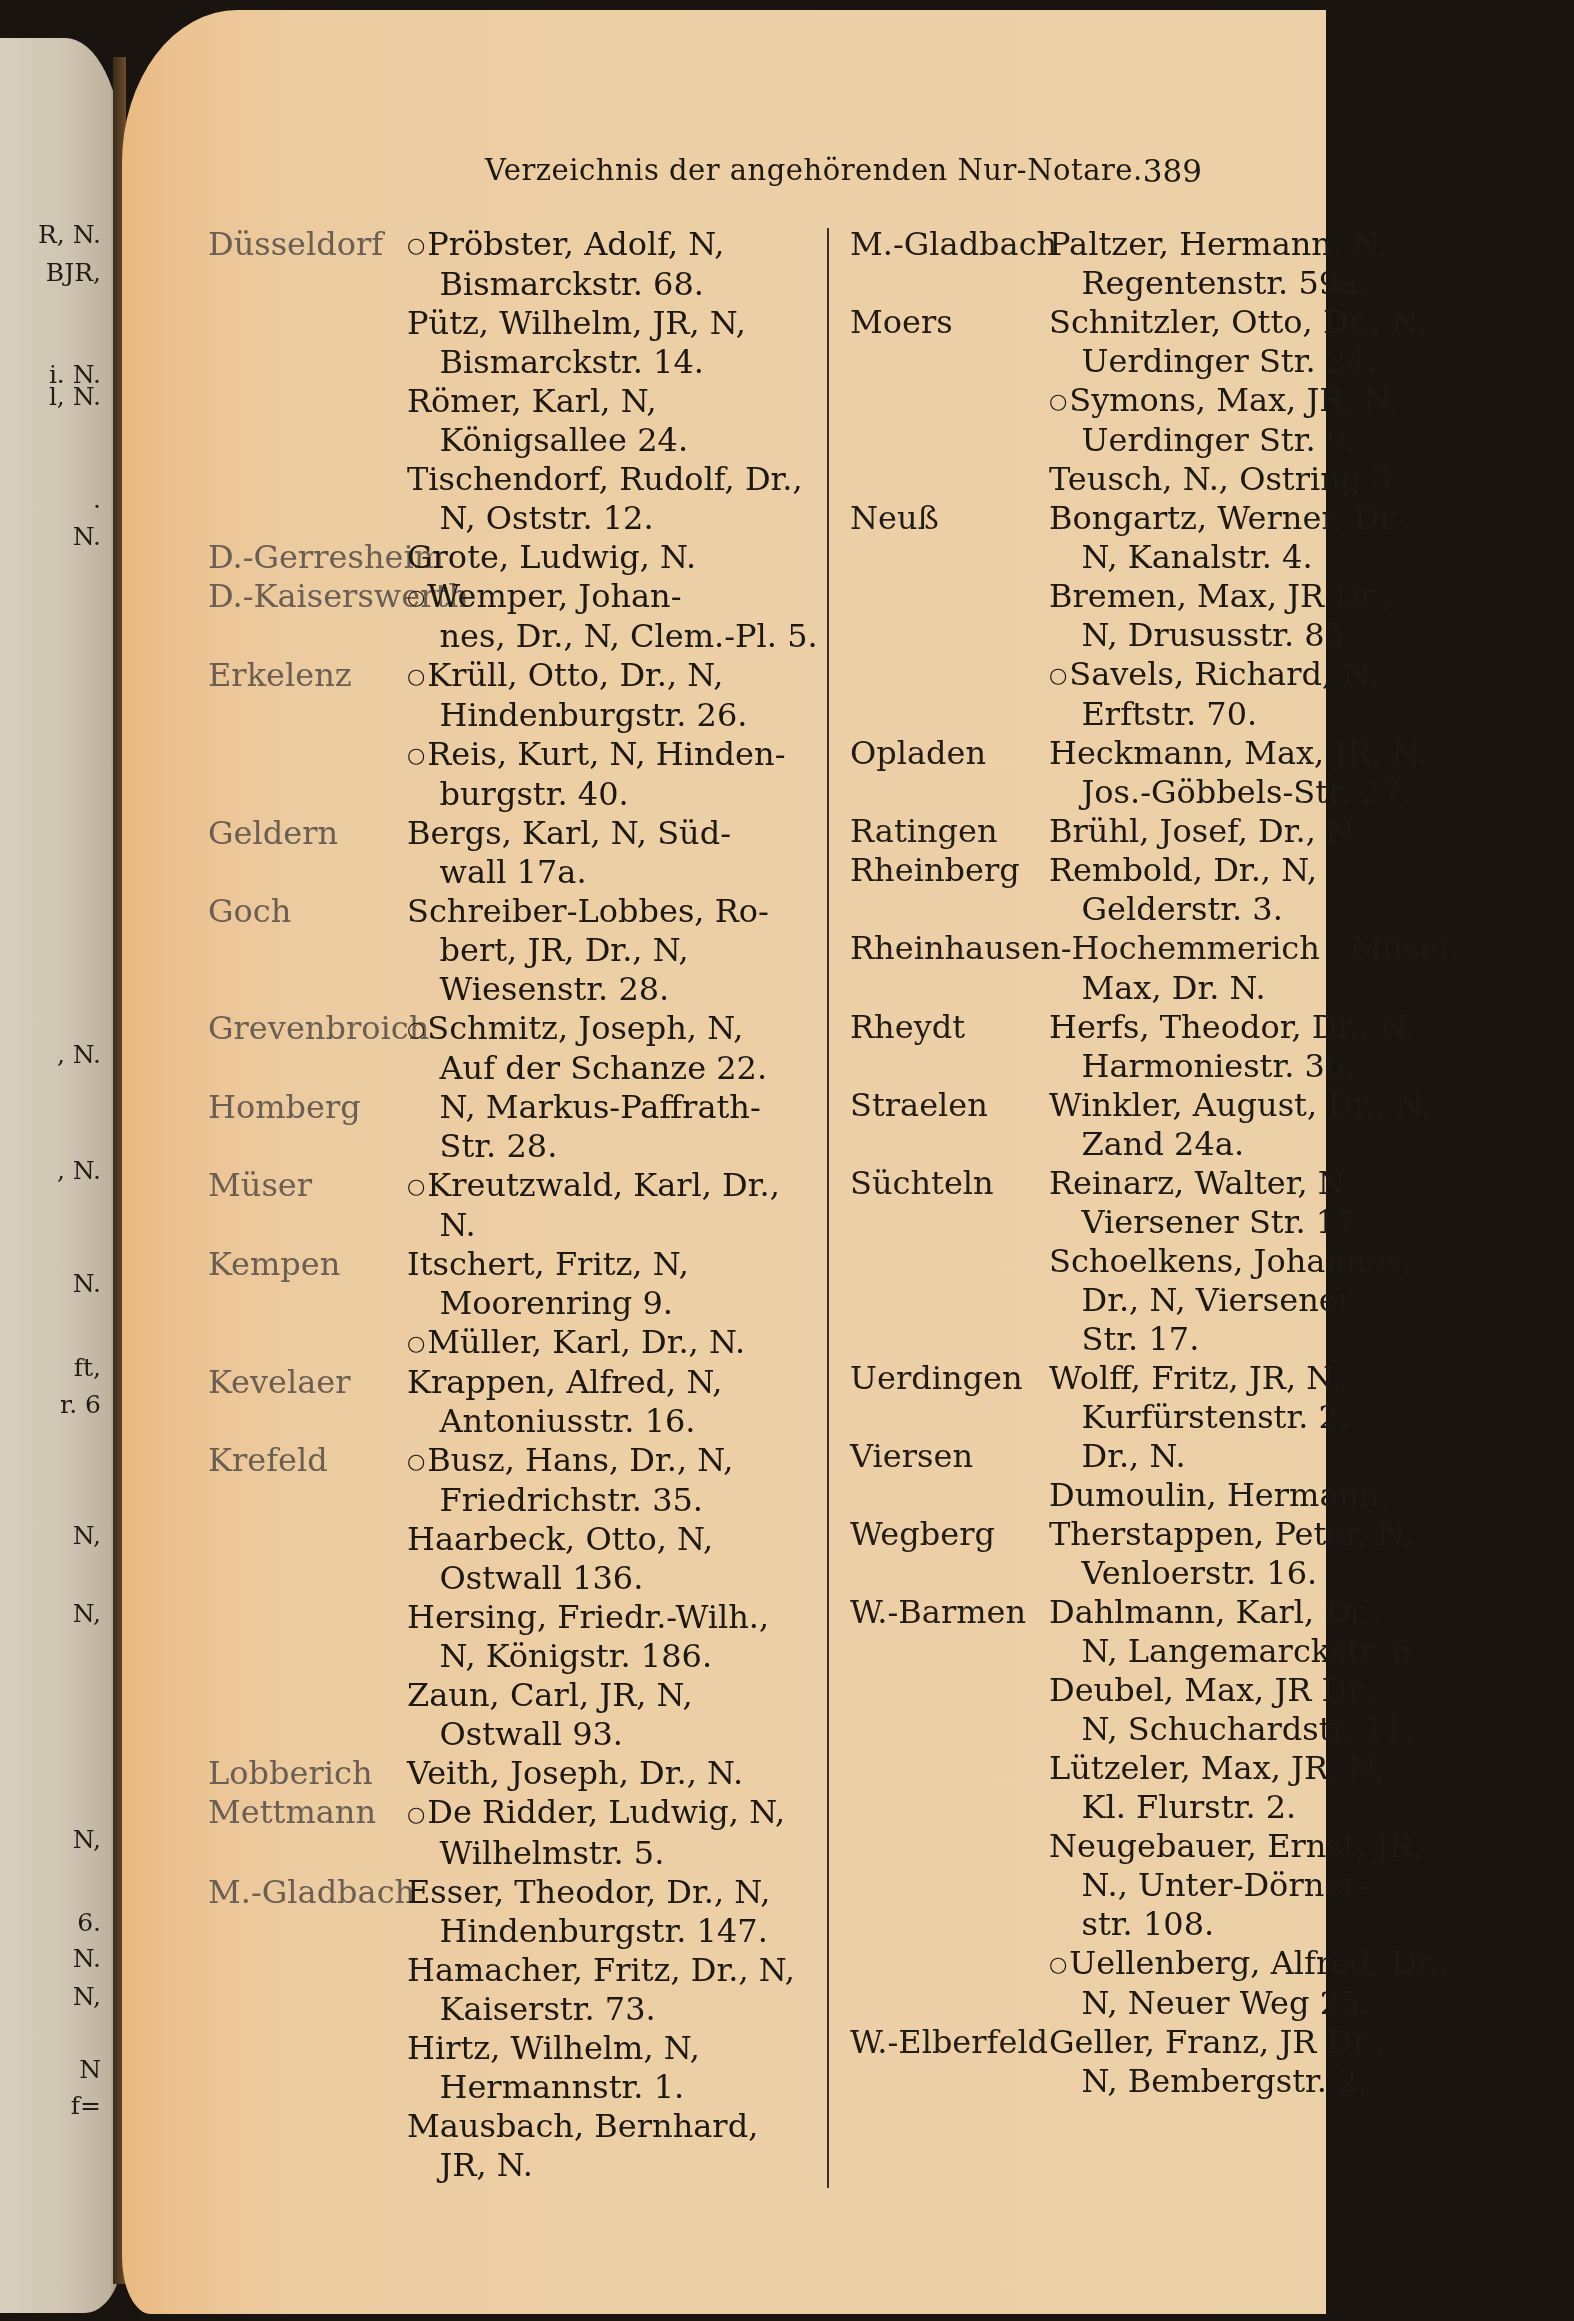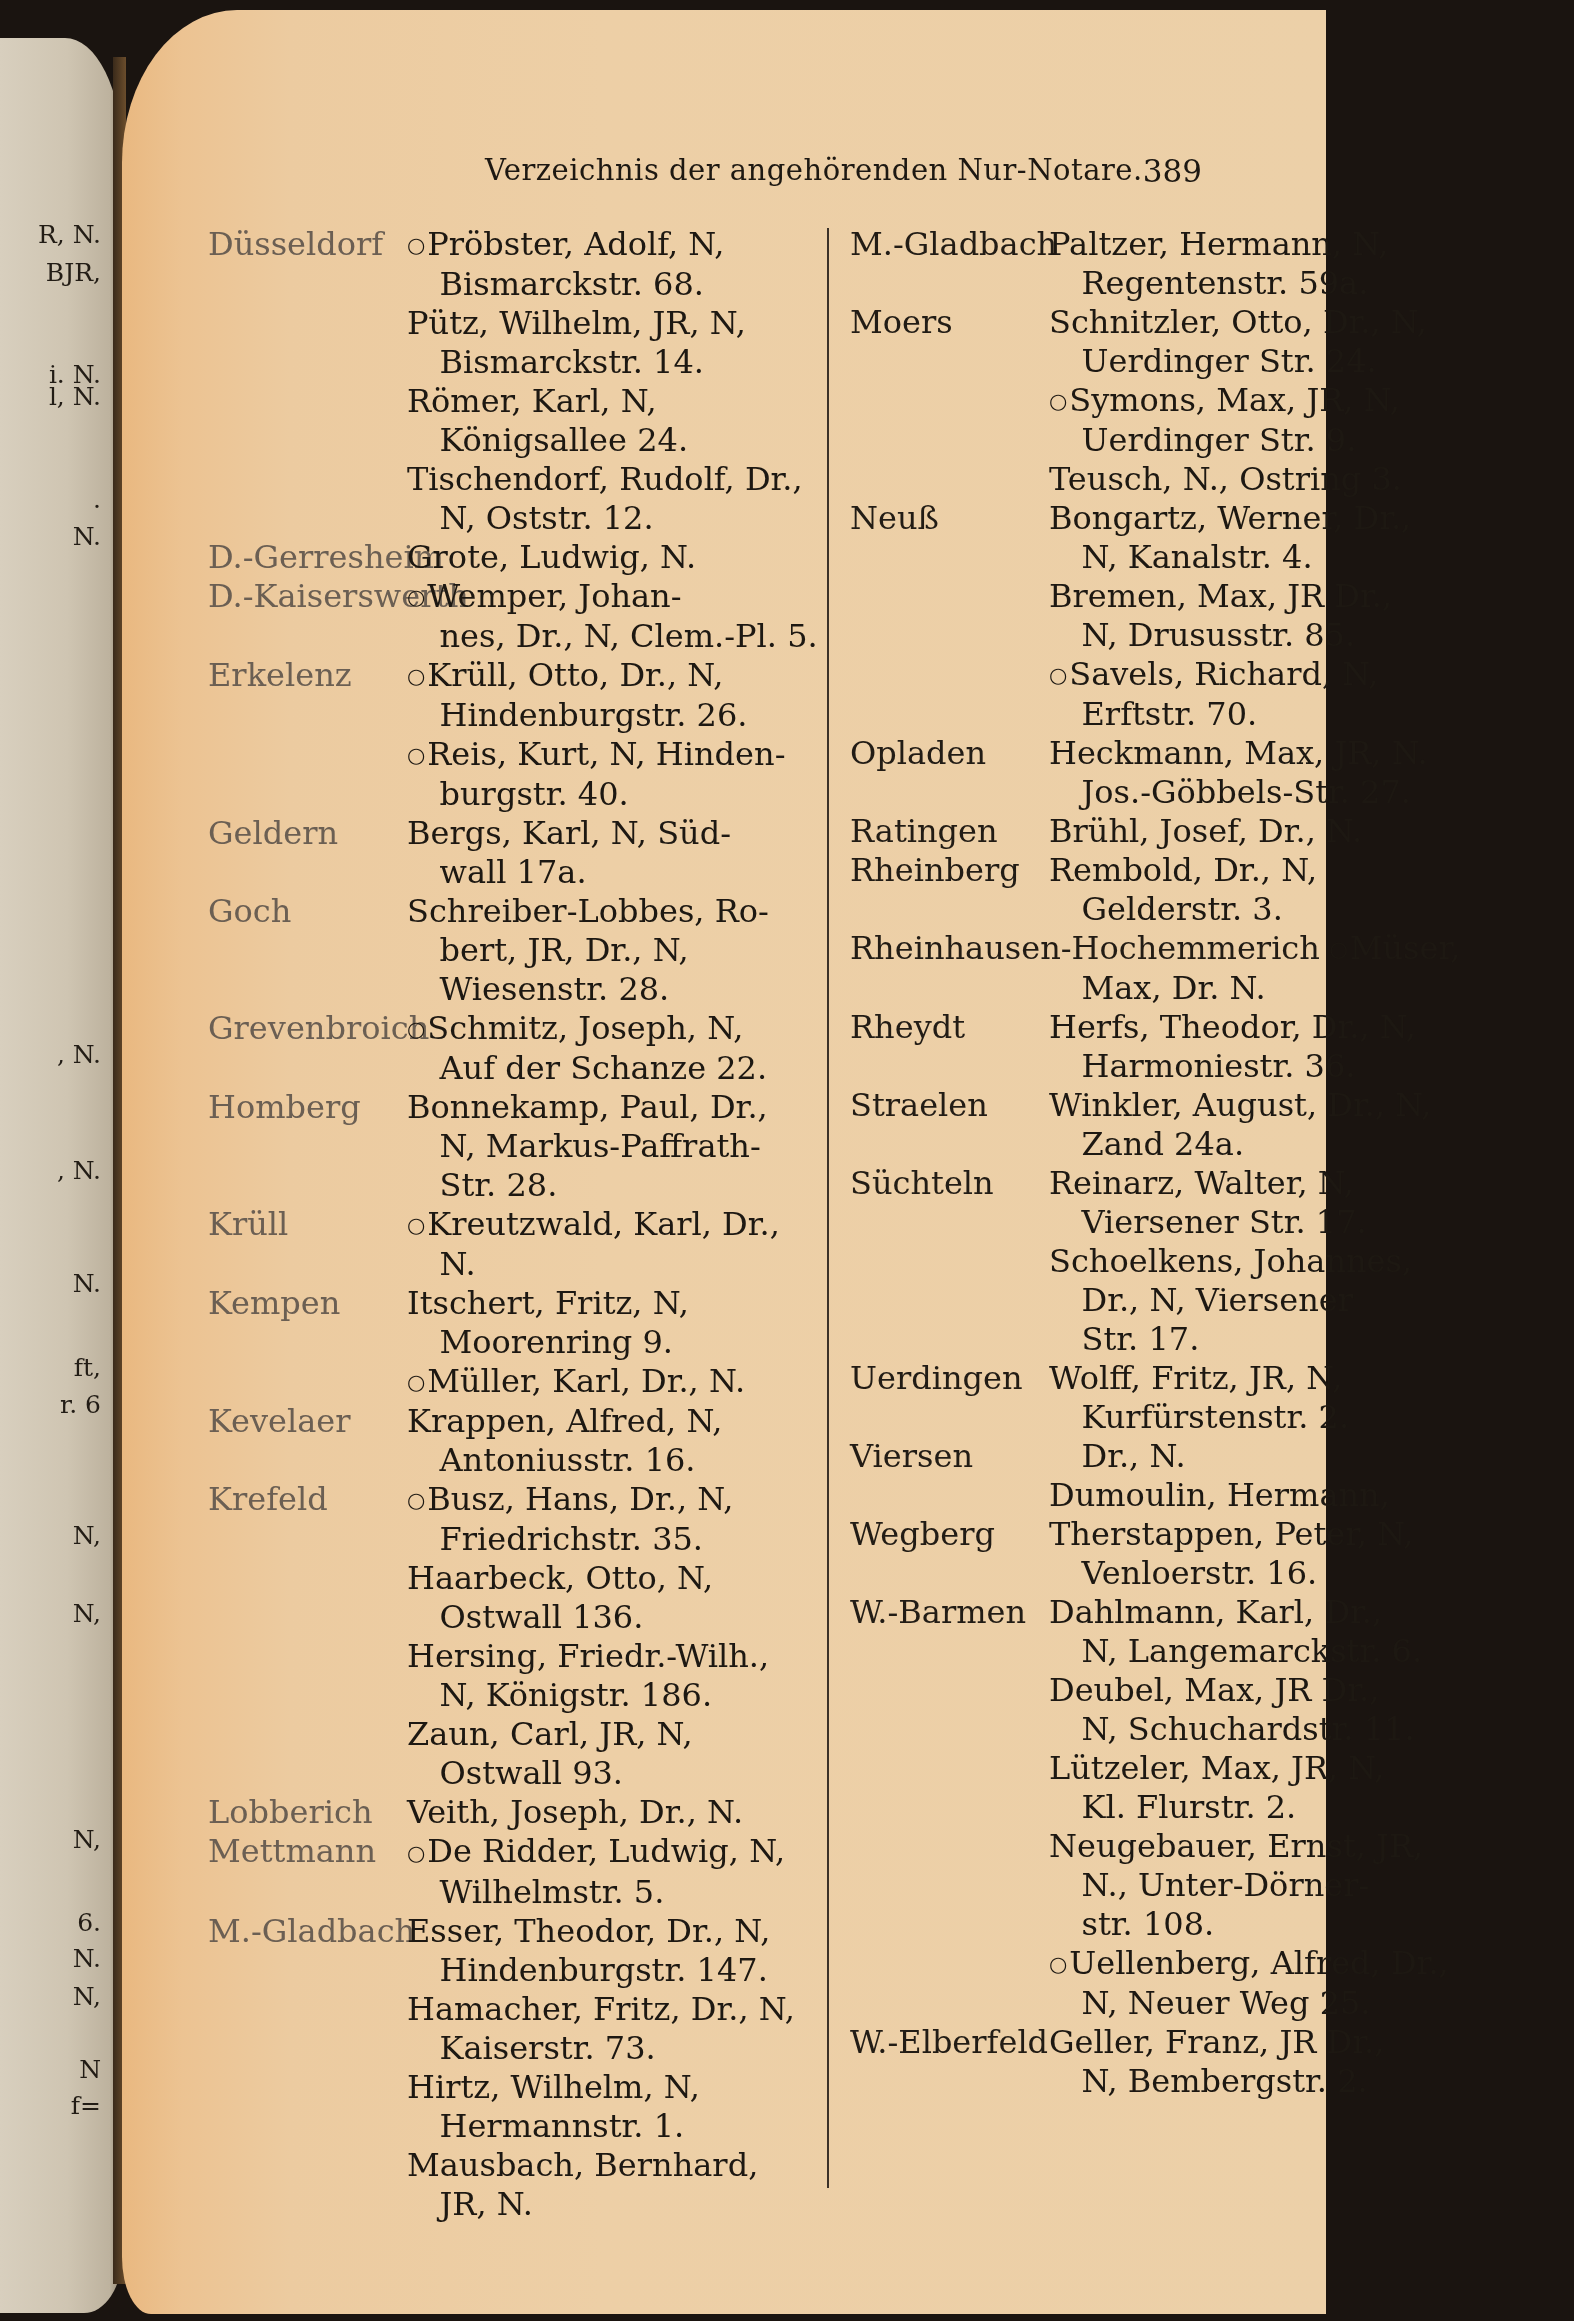--- a/index.html
+++ b/index.html
@@ -98,22 +98,22 @@
       <div class="entry noplace"><span class="lines"><div class="line"><span>Pütz, Wilhelm, JR, N,</span></div><div class="line cont"><span>Bismarckstr. 14.</span></div></span></div>
       <div class="entry noplace"><span class="lines"><div class="line"><span>Römer, Karl, N,</span></div><div class="line cont"><span>Königsallee 24.</span></div></span></div>
       <div class="entry noplace"><span class="lines"><div class="line"><span>Tischendorf, Rudolf, Dr.,</span></div><div class="line cont"><span>N, Oststr. 12.</span></div></span></div>
       <div class="entry"><span class="place">D.-Gerresheim</span><span class="lines"><div class="line"><span>Grote, Ludwig, N.</span></div></span></div>
       <div class="entry"><span class="place">D.-Kaiserswerth</span><span class="lines"><div class="line"><span class="mark">○</span><span>Wemper, Johan-</span></div><div class="line cont"><span>nes, Dr., N, Clem.-Pl. 5.</span></div></span></div>
       <div class="entry"><span class="place">Erkelenz</span><span class="lines"><div class="line"><span class="mark">○</span><span>Krüll, Otto, Dr., N,</span></div><div class="line cont"><span>Hindenburgstr. 26.</span></div></span></div>
       <div class="entry noplace"><span class="lines"><div class="line"><span class="mark">○</span><span>Reis, Kurt, N, Hinden-</span></div><div class="line cont"><span>burgstr. 40.</span></div></span></div>
       <div class="entry"><span class="place">Geldern</span><span class="lines"><div class="line"><span>Bergs, Karl, N, Süd-</span></div><div class="line cont"><span>wall 17a.</span></div></span></div>
       <div class="entry"><span class="place">Goch</span><span class="lines"><div class="line"><span>Schreiber-Lobbes, Ro-</span></div><div class="line cont"><span>bert, JR, Dr., N,</span></div><div class="line cont"><span>Wiesenstr. 28.</span></div></span></div>
       <div class="entry"><span class="place">Grevenbroich</span><span class="lines"><div class="line"><span class="mark">○</span><span>Schmitz, Joseph, N,</span></div><div class="line cont"><span>Auf der Schanze 22.</span></div></span></div>
-      <div class="entry"><span class="place">Homberg</span><span class="lines"><div class="line"><span>Bonnekamp, Paul, Dr.,</span></div><div class="line cont"><span>N, Markus-Paffrath-</span></div><div class="line cont"><span>Str. 28.</span></div></span></div>
-      <div class="entry"><span class="place">Krüll</span><span class="lines"><div class="line"><span class="mark">○</span><span>Kreutzwald, Karl, Dr.,</span></div><div class="line cont"><span>N.</span></div></span></div>
+      <div class="entry"><span class="place">Homberg</span><span class="lines"><div class="line cont"><span>N, Markus-Paffrath-</span></div><div class="line cont"><span>Str. 28.</span></div></span></div>
+      <div class="entry"><span class="place">Müser</span><span class="lines"><div class="line"><span class="mark">○</span><span>Kreutzwald, Karl, Dr.,</span></div><div class="line cont"><span>N.</span></div></span></div>
       <div class="entry"><span class="place">Kempen</span><span class="lines"><div class="line"><span>Itschert, Fritz, N,</span></div><div class="line cont"><span>Moorenring 9.</span></div></span></div>
       <div class="entry noplace"><span class="lines"><div class="line"><span class="mark">○</span><span>Müller, Karl, Dr., N.</span></div></span></div>
       <div class="entry"><span class="place">Kevelaer</span><span class="lines"><div class="line"><span>Krappen, Alfred, N,</span></div><div class="line cont"><span>Antoniusstr. 16.</span></div></span></div>
       <div class="entry"><span class="place">Krefeld</span><span class="lines"><div class="line"><span class="mark">○</span><span>Busz, Hans, Dr., N,</span></div><div class="line cont"><span>Friedrichstr. 35.</span></div></span></div>
       <div class="entry noplace"><span class="lines"><div class="line"><span>Haarbeck, Otto, N,</span></div><div class="line cont"><span>Ostwall 136.</span></div></span></div>
       <div class="entry noplace"><span class="lines"><div class="line"><span>Hersing, Friedr.-Wilh.,</span></div><div class="line cont"><span>N, Königstr. 186.</span></div></span></div>
       <div class="entry noplace"><span class="lines"><div class="line"><span>Zaun, Carl, JR, N,</span></div><div class="line cont"><span>Ostwall 93.</span></div></span></div>
       <div class="entry"><span class="place">Lobberich</span><span class="lines"><div class="line"><span>Veith, Joseph, Dr., N.</span></div></span></div>
       <div class="entry"><span class="place">Mettmann</span><span class="lines"><div class="line"><span class="mark">○</span><span>De Ridder, Ludwig, N,</span></div><div class="line cont"><span>Wilhelmstr. 5.</span></div></span></div>
       <div class="entry"><span class="place">M.-Gladbach</span><span class="lines"><div class="line"><span>Esser, Theodor, Dr., N,</span></div><div class="line cont"><span>Hindenburgstr. 147.</span></div></span></div>

